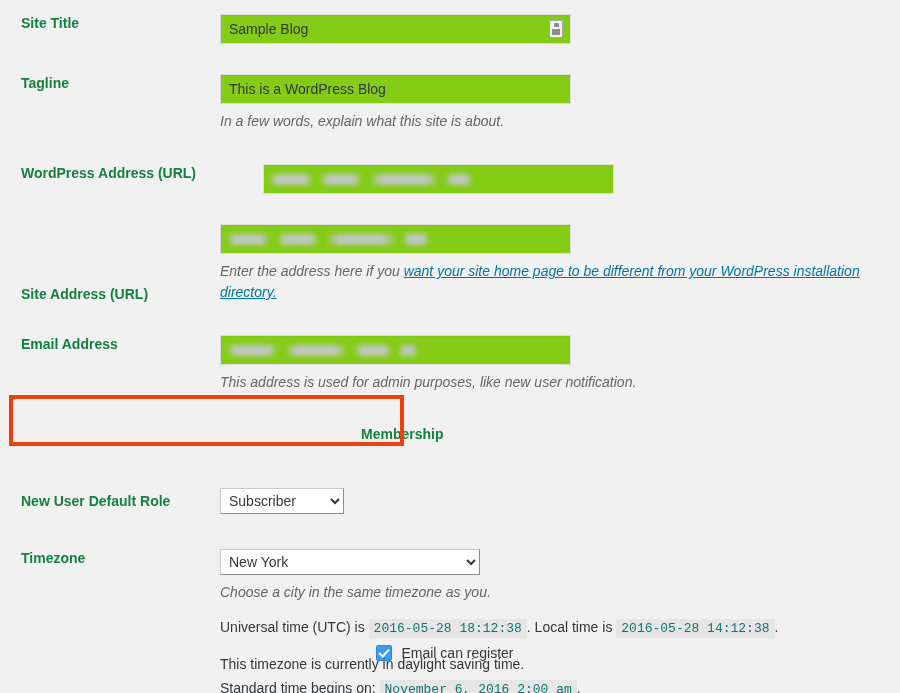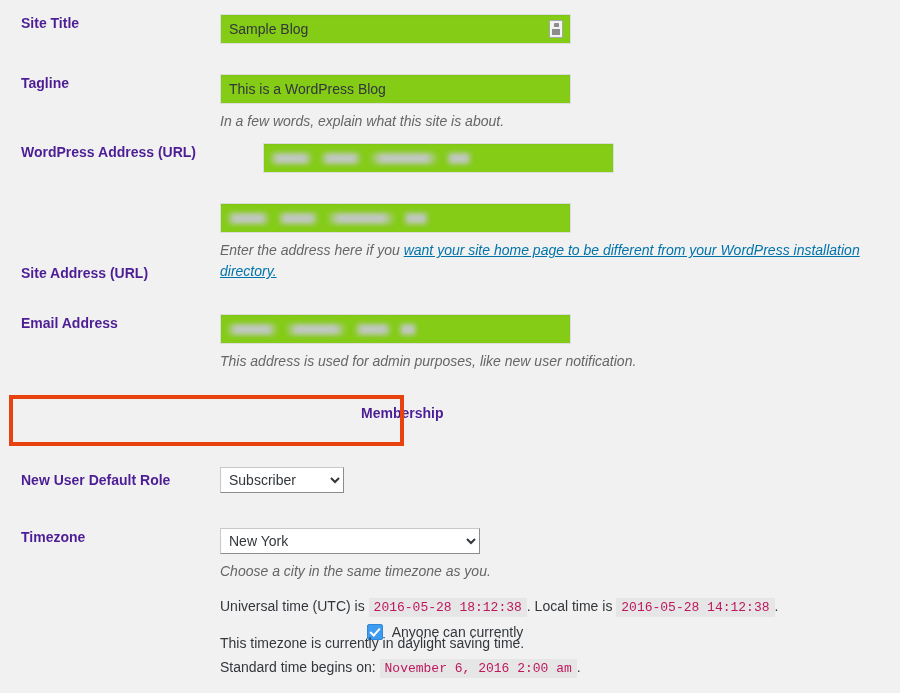--- a/index.html
+++ b/index.html
@@ -27,21 +27,21 @@
     display: flex;
     align-items: flex-start;
   }
 
   .label-cell {
     width: 220px;
     flex: 0 0 220px;
     padding-left: 21px;
     box-sizing: border-box;
     font-weight: bold;
-    color: #4c1d95;
+    color: #15803d;
     font-size: 14px;
     line-height: 1.3;
   }
 
   .field-cell {
     flex: 1 1 auto;
     padding-right: 10px;
     box-sizing: border-box;
   }
 
@@ -128,21 +128,21 @@
   .desc-plain {
     color: #32373c;
     font-size: 14px;
     line-height: 1.55;
     font-style: normal;
   }
 
   code {
     font-family: "Liberation Mono", monospace;
     background: #e6e6e6;
-    color: #be185d;
+    color: #0f766e;
     font-size: 13px;
     padding: 2px 5px;
   }
 
   
   .checkline {
     display: flex;
     align-items: center;
     gap: 9px;
   }
@@ -222,21 +222,21 @@
   </div>
 
   <div class="row" style="margin-top:30px;">
     <div class="label-cell">Tagline</div>
     <div class="field-cell">
       <input class="text-input" type="text" value="This is a WordPress Blog" style="">
       <div class="desc">In a few words, explain what this site is about.</div>
     </div>
   </div>
 
-  <div class="row" style="margin-top:11px;gap:43px;">
+  <div class="row" style="margin-top:32px;gap:43px;">
     <div class="label-cell">WordPress Address (URL)</div>
     <div class="field-cell">
       <span class="input-wrap">
         <input class="text-input" type="text" value="" style="">
         <span class="redacted">
           <span style="width:44px"></span>
             <span style="width:42px"></span>
             <span style="width:70px"></span>
             <span style="width:26px"></span>
         </span>
@@ -276,21 +276,21 @@
       </span>
       <div class="desc">This address is used for admin purposes, like new user notification.</div>
     </div>
   </div>
 
   <div class="row" style="margin-top:32px; height:28px; align-items:center;flex-direction:column;">
     <div class="label-cell">Membership</div>
     <div class="field-cell">
       <label class="checkline">
         <span class="cbox"></span>
-        <span class="cbox-label">Anyone can currently</span>
+        <span class="cbox-label">Email can register</span>
       </label>
     </div>
   </div>
 
   <div class="row" style="margin-top:35px; align-items:center;">
     <div class="label-cell">New User Default Role</div>
     <div class="field-cell">
       <select class="wp-select role-select"><option>Subscriber</option><option>Contributor</option><option>Author</option><option>Editor</option><option>Administrator</option></select>
     </div>
   </div>

